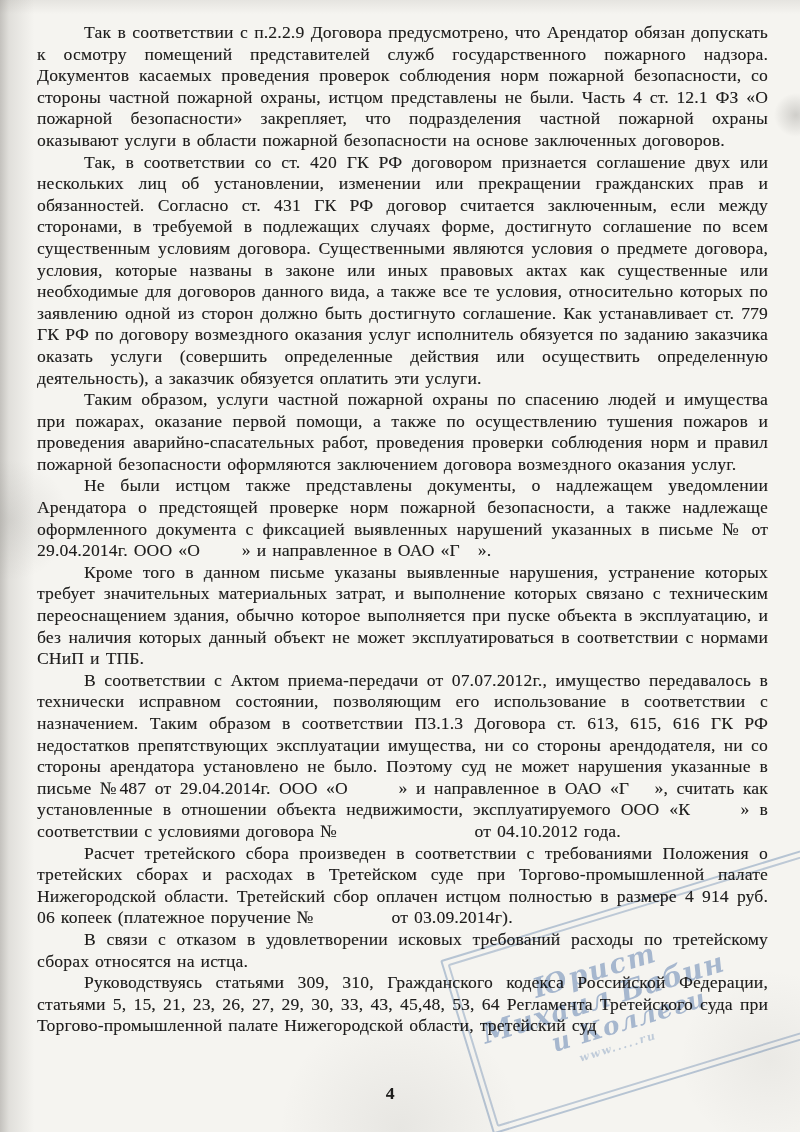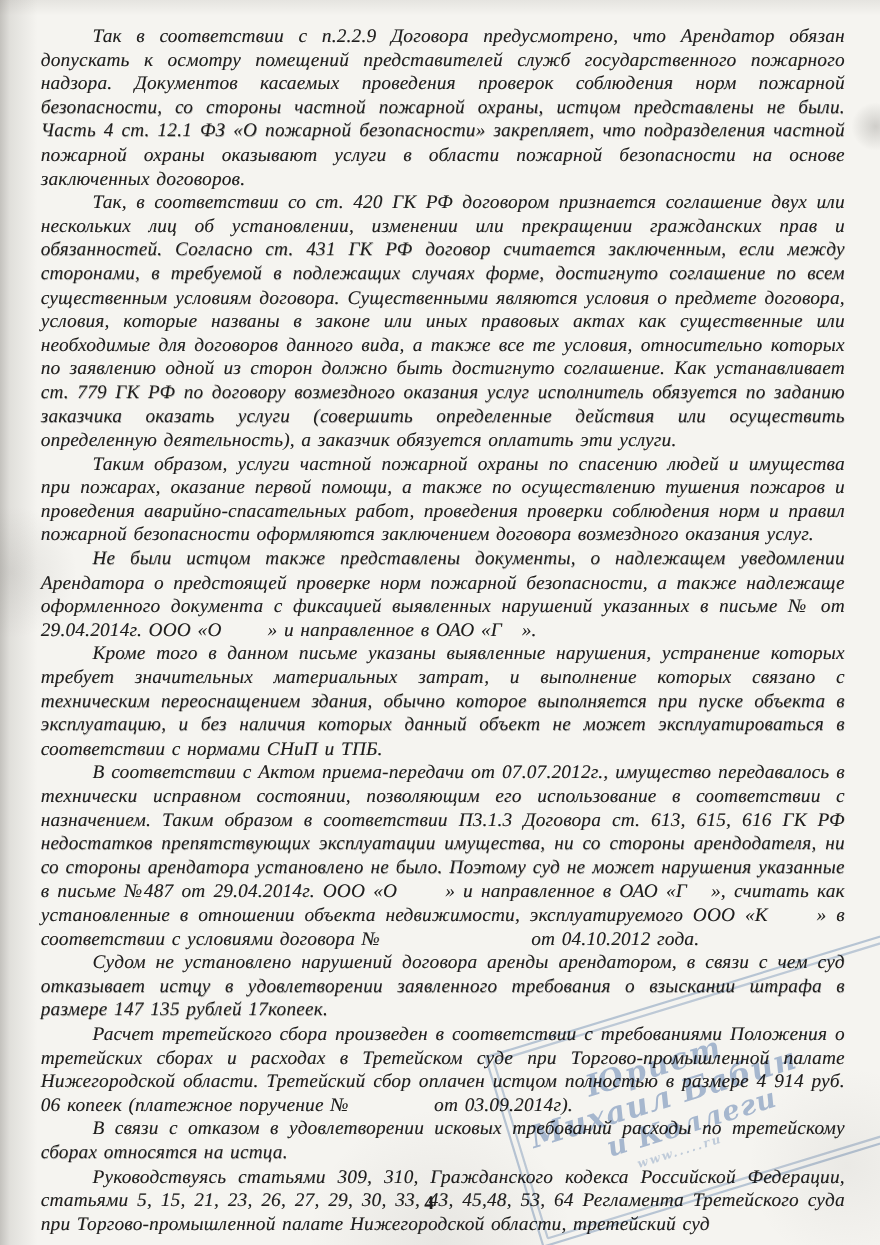--- a/index.html
+++ b/index.html
@@ -32,21 +32,20 @@
     font-size: 17.5px;
     line-height: 21.6px;
     letter-spacing: 0.2px;
     word-spacing: 1.4px;
     text-shadow: 0.3px 0.3px 0 rgba(20,20,20,0.35);
   }
   .content p {
     margin: 0;
     text-align: justify;
     text-indent: 47px;
-    font-style: italic;
   }
   .page-number {
     position: absolute;
     left: 0;
     top: 1083px;
     width: 780px;
     text-align: center;
     font-size: 17.5px;
     font-weight: bold;
     color: #1e1d1c;
@@ -92,21 +91,20 @@
 
 <div class="page">
 
   <main class="content">
     <p>Так в соответствии с п.2.2.9 Договора предусмотрено, что Арендатор обязан допускать к осмотру помещений представителей служб государственного пожарного надзора. Документов касаемых проведения проверок соблюдения норм пожарной безопасности, со стороны частной пожарной охраны, истцом представлены не были. Часть 4 ст. 12.1 ФЗ «О пожарной безопасности» закрепляет, что подразделения частной пожарной охраны оказывают услуги в области пожарной безопасности на основе заключенных договоров.</p>
     <p>Так, в соответствии со ст. 420 ГК РФ договором признается соглашение двух или нескольких лиц об установлении, изменении или прекращении гражданских прав и обязанностей. Согласно ст. 431 ГК РФ договор считается заключенным, если между сторонами, в требуемой в подлежащих случаях форме, достигнуто соглашение по всем существенным условиям договора. Существенными являются условия о предмете договора, условия, которые названы в законе или иных правовых актах как существенные или необходимые для договоров данного вида, а также все те условия, относительно которых по заявлению одной из сторон должно быть достигнуто соглашение. Как устанавливает ст. 779 ГК РФ по договору возмездного оказания услуг исполнитель обязуется по заданию заказчика оказать услуги (совершить определенные действия или осуществить определенную деятельность), а заказчик обязуется оплатить эти услуги.</p>
     <p>Таким образом, услуги частной пожарной охраны по спасению людей и имущества при пожарах, оказание первой помощи, а также по осуществлению тушения пожаров и проведения аварийно-спасательных работ, проведения проверки соблюдения норм и правил пожарной безопасности оформляются заключением договора возмездного оказания услуг.</p>
     <p>Не были истцом также представлены документы, о надлежащем уведомлении Арендатора о предстоящей проверке норм пожарной безопасности, а также надлежаще оформленного документа с фиксацией выявленных нарушений указанных в письме № от 29.04.2014г. ООО «О&nbsp;&nbsp;&nbsp;&nbsp;&nbsp;&nbsp;&nbsp;» и направленное в ОАО «Г&nbsp;&nbsp;&nbsp;».</p>
     <p>Кроме того в данном письме указаны выявленные нарушения, устранение которых требует значительных материальных затрат, и выполнение которых связано с техническим переоснащением здания, обычно которое выполняется при пуске объекта в эксплуатацию, и без наличия которых данный объект не может эксплуатироваться в соответствии с нормами СНиП и ТПБ.</p>
     <p>В соответствии с Актом приема-передачи от 07.07.2012г., имущество передавалось в технически исправном состоянии, позволяющим его использование в соответствии с назначением. Таким образом в соответствии П3.1.3 Договора ст. 613, 615, 616 ГК РФ недостатков препятствующих эксплуатации имущества, ни со стороны арендодателя, ни со стороны арендатора установлено не было. Поэтому суд не может нарушения указанные в письме №487 от 29.04.2014г. ООО «О&nbsp;&nbsp;&nbsp;&nbsp;&nbsp;&nbsp;» и направленное в ОАО «Г&nbsp;&nbsp;&nbsp;», считать как установленные в отношении объекта недвижимости, эксплуатируемого ООО «К&nbsp;&nbsp;&nbsp;&nbsp;&nbsp;» в соответствии с условиями договора №&nbsp;&nbsp;&nbsp;&nbsp;&nbsp;&nbsp;&nbsp;&nbsp;&nbsp;&nbsp;&nbsp;&nbsp;&nbsp;&nbsp;&nbsp;&nbsp;&nbsp;&nbsp;&nbsp;&nbsp;&nbsp;&nbsp; от 04.10.2012 года.</p>
-    <p>Судом не установлено нарушений договора аренды арендатором, в связи с чем суд отказывает истцу в удовлетворении заявленного требования о взыскании штрафа в размере 147 135 рублей 17копеек.</p>
     <p>Расчет третейского сбора произведен в соответствии с требованиями Положения о третейских сборах и расходах в Третейском суде при Торгово-промышленной палате Нижегородской области. Третейский сбор оплачен истцом полностью в размере 4 914 руб. 06 копеек (платежное поручение №&nbsp;&nbsp;&nbsp;&nbsp;&nbsp;&nbsp;&nbsp;&nbsp;&nbsp;&nbsp;&nbsp;&nbsp; от 03.09.2014г).</p>
     <p>В связи с отказом в удовлетворении исковых требований расходы по третейскому сборах  относятся на истца.</p>
     <p>Руководствуясь статьями 309, 310, Гражданского кодекса  Российской Федерации, статьями 5, 15, 21, 23, 26, 27, 29, 30, 33, 43, 45,48, 53, 64 Регламента Третейского суда при Торгово-промышленной палате Нижегородской области, третейский суд</p>
   </main>
 
   <div class="stamp">
     <div class="stamp-inner">
       <div class="stamp-title">Юрист</div>
       <div class="stamp-name">Михаил Бабин</div>
       <div class="stamp-suffix">и Коллеги</div>

